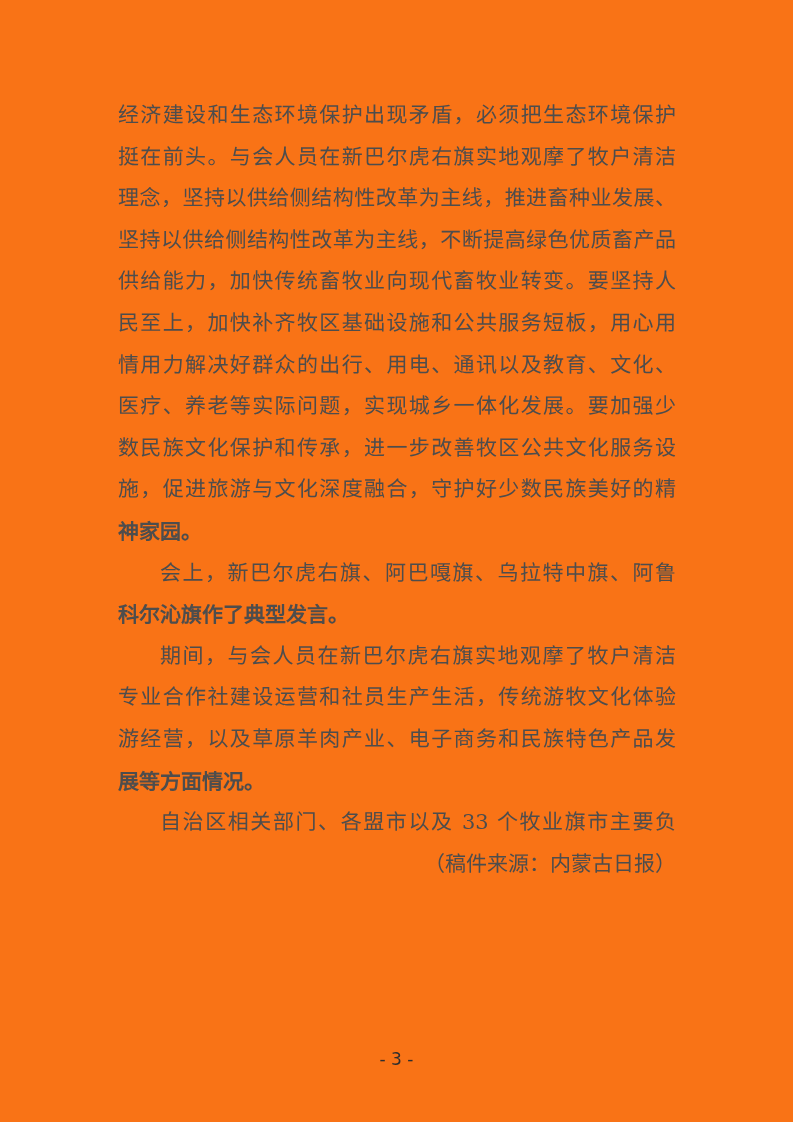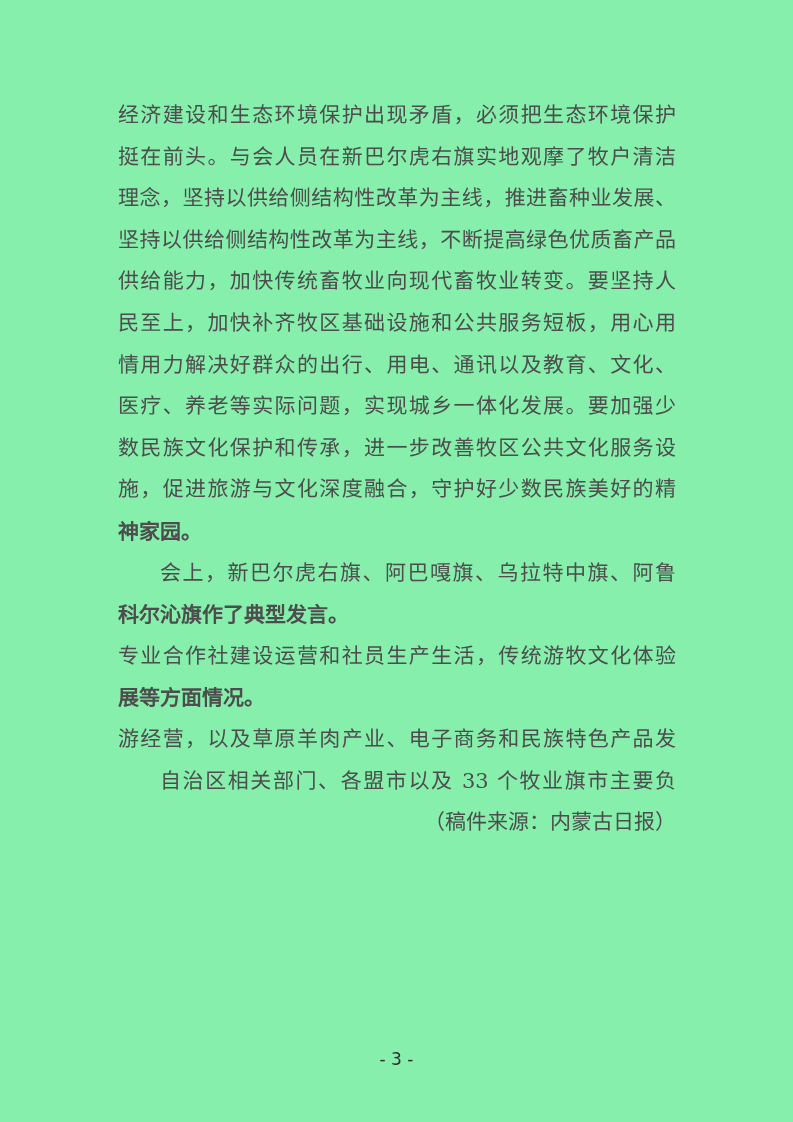--- a/index.html
+++ b/index.html
@@ -4,21 +4,21 @@
 <style>
   html, body {
     margin: 0;
     padding: 0;
     background: #ffffff;
   }
   .page {
     position: relative;
     width: 793px;
     height: 1122px;
-    background: #86efac;
+    background: #f97316;
     overflow: hidden;
     font-family: "DejaVu Serif", "Liberation Serif", serif;
   }
   .text-block {
     position: absolute;
     left: 118px;
     top: 95px;
     width: 558px;
     color: #4d4d4d;
     font-size: 21px;
@@ -71,21 +71,22 @@
         <div class="line">坚持以供给侧结构性改革为主线，不断提高绿色优质畜产品</div>
         <div class="line">供给能力，加快传统畜牧业向现代畜牧业转变。要坚持人</div>
         <div class="line">民至上，加快补齐牧区基础设施和公共服务短板，用心用</div>
         <div class="line">情用力解决好群众的出行、用电、通讯以及教育、文化、</div>
         <div class="line">医疗、养老等实际问题，实现城乡一体化发展。要加强少</div>
         <div class="line">数民族文化保护和传承，进一步改善牧区公共文化服务设</div>
         <div class="line">施，促进旅游与文化深度融合，守护好少数民族美好的精</div>
         <div class="line last">神家园。</div>
         <div class="line indent">会上，新巴尔虎右旗、阿巴嘎旗、乌拉特中旗、阿鲁</div>
         <div class="line last">科尔沁旗作了典型发言。</div>
+        <div class="line indent">期间，与会人员在新巴尔虎右旗实地观摩了牧户清洁</div>
         <div class="line">专业合作社建设运营和社员生产生活，传统游牧文化体验</div>
+        <div class="line">游经营，以及草原羊肉产业、电子商务和民族特色产品发</div>
         <div class="line last">展等方面情况。</div>
-        <div class="line">游经营，以及草原羊肉产业、电子商务和民族特色产品发</div>
         <div class="line indent">自治区相关部门、各盟市以及 33 个牧业旗市主要负</div>
       </div>
     <div class="source-line">（稿件来源：内蒙古日报）</div>
   </div>
   <div class="page-number">- 3 -</div>
 </div>
 
 </body></html>

